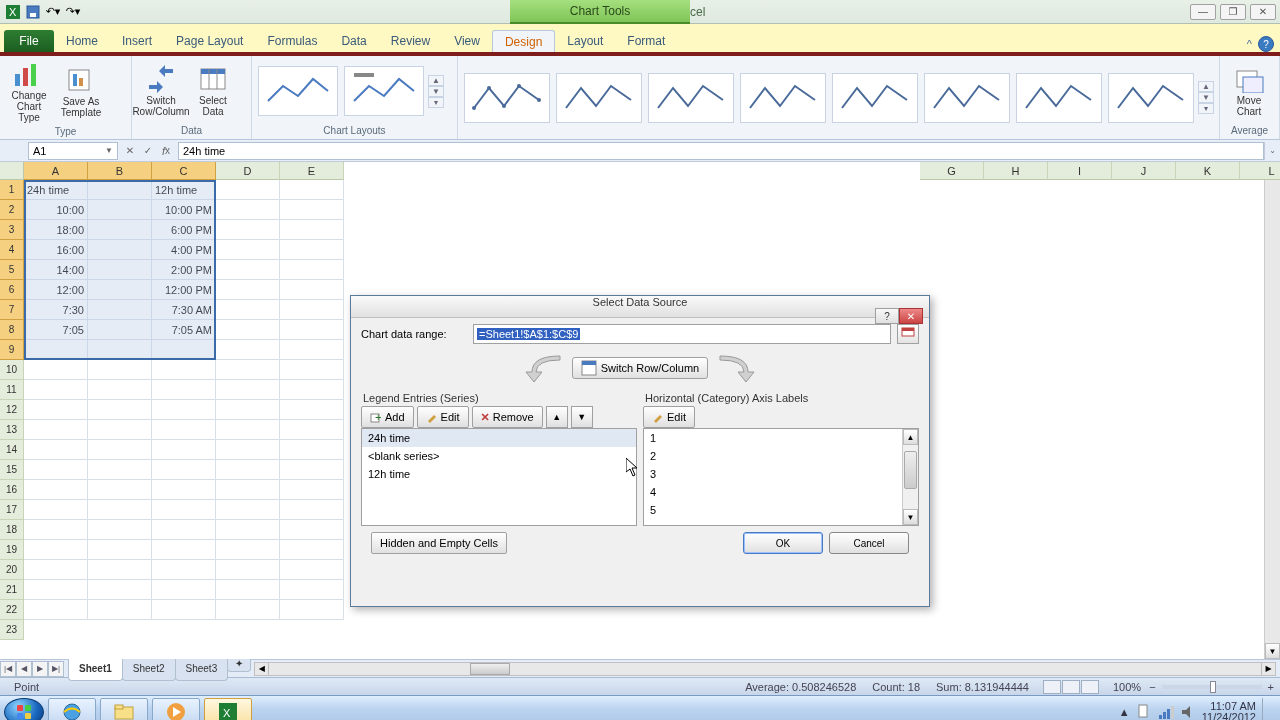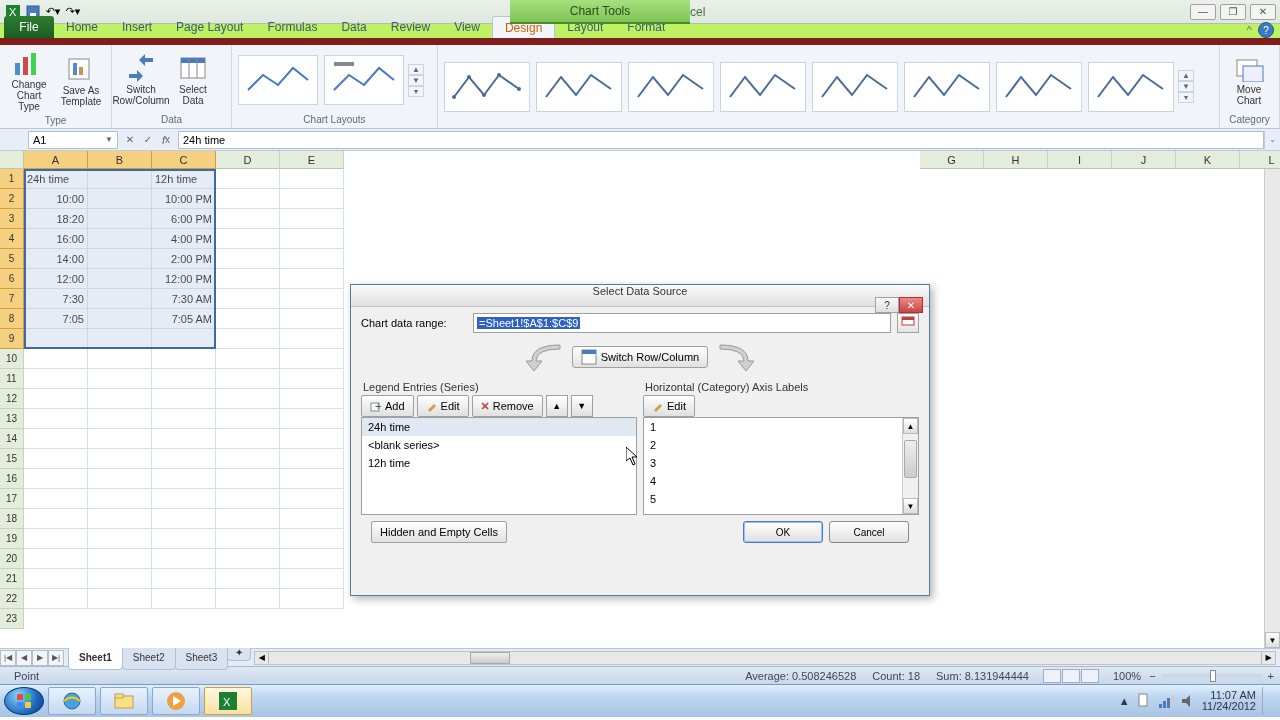--- a/index.html
+++ b/index.html
@@ -8,21 +8,21 @@
 
 .titlebar { height: 24px; background: linear-gradient(#e8f0e8,#dfe9df); display: flex; align-items: center; padding: 0 4px; border-bottom: 1px solid #b0c0b0; }
 .titlebar .qat { display: flex; gap: 2px; align-items: center; }
 .titlebar .qat .qbtn { width: 18px; height: 18px; display: flex; align-items: center; justify-content: center; border: 1px solid transparent; border-radius: 2px; }
 .titlebar .title { flex: 1; text-align: center; color: #4a6a4a; font-size: 12px; }
 .titlebar .charttools { position: absolute; left: 510px; top: 0; height: 24px; width: 180px; background: linear-gradient(#a5e07f,#7fc456); display: flex; align-items: center; justify-content: center; color: #2a4a1a; font-size: 12px; border-bottom: 2px solid #4a8a2a; }
 .titlebar .winbtns { display: flex; gap: 4px; margin-left: auto; }
 .titlebar .winbtn { width: 26px; height: 16px; border: 1px solid #a0a0a0; background: #f4f4f4; border-radius: 2px; display:flex;align-items:center;justify-content:center;color:#555;font-size:10px; }
 
 
-.ribbontabs { height: 21px; background: #bef264; display: flex; align-items: flex-end; padding-left: 4px; border-bottom: 7px solid #7f1d1d; }
+.ribbontabs { height: 32px; background: #fef9c3; display: flex; align-items: flex-end; padding-left: 4px; border-bottom: 4px solid #7f1d1d; }
 .ribbontabs .filetab { width: 50px; height: 22px; background: linear-gradient(#2e7d32,#1b5e20); color: #fff; display: flex; align-items: center; justify-content: center; border-radius: 3px 3px 0 0; font-size: 12px; }
 .ribbontabs .tab { padding: 0 12px; height: 22px; display: flex; align-items: center; color: #3a5a7a; font-size: 12px; }
 .ribbontabs .tab.active { background: #f1f5fa; border: 1px solid #b6c7dc; border-bottom: none; border-radius: 3px 3px 0 0; color: #d06000; }
 .ribbontabs .rightctl { margin-left:auto; display:flex; gap:6px; padding-right:6px; align-items:center;}
 .ribbontabs .rightctl .rc { width:16px;height:16px;display:flex;align-items:center;justify-content:center;color:#4a6a9a;border:1px solid #c0d0e0;border-radius:8px;font-size:10px;}
 
 
 .ribbon { height: 84px; background: #f1f5fa; border-bottom: 1px solid #b6c7dc; display: flex; }
 .rgroup { border-right: 1px solid #d0dae8; display: flex; flex-direction: column; padding: 2px 4px; }
 .rgroup .body { flex: 1; display: flex; align-items: center; gap: 2px; }
@@ -171,21 +171,21 @@
   <div class="tab active">Design</div>
   <div class="tab">Layout</div>
   <div class="tab">Format</div>
   <div class="rightctl">
     <span style="color:#4a6a9a">^</span>
     <span class="rc" style="background:#3a7ac0;color:#fff;border-color:#2a5a9a">?</span>
   </div>
 </div>
 
 <div class="ribbon">
-  <div class="rgroup" style="width:112px">
+  <div class="rgroup" style="width:132px">
     <div class="body">
       <div class="bigbtn">
           <div class="icn"><svg viewBox="0 0 32 28">
               <rect x="2" y="14" width="5" height="12" fill="#4a90d0"></rect>
               <rect x="10" y="8" width="5" height="18" fill="#d04a4a"></rect>
               <rect x="18" y="4" width="5" height="22" fill="#4ad04a"></rect>
             </svg></div>
           <div class="txt">Change
 Chart Type</div>
         </div>
@@ -302,21 +302,21 @@
     <div class="body">
       <div class="bigbtn">
           <div class="icn"><svg viewBox="0 0 32 28">
               <rect x="4" y="6" width="20" height="16" fill="#fff" stroke="#888"></rect>
               <rect x="10" y="12" width="20" height="16" fill="#eef" stroke="#4a7ac0"></rect>
             </svg></div>
           <div class="txt">Move
 Chart</div>
         </div>
     </div>
-    <div class="label">Category</div>
+    <div class="label">Average</div>
   </div>
 </div>
 
 <div class="fbar">
   <div class="namebox">
       <span>A1</span>
       <span class="dd">▼</span>
     </div>
   <div class="fxbtns">
       <span>✕</span>
@@ -372,21 +372,21 @@
         <div class="cell"></div>
       </div>
       <div class="row">
         <div class="cell">10:00</div>
         <div class="cell"></div>
         <div class="cell">10:00 PM</div>
         <div class="cell"></div>
         <div class="cell"></div>
       </div>
       <div class="row">
-        <div class="cell">18:20</div>
+        <div class="cell">18:00</div>
         <div class="cell"></div>
         <div class="cell">6:00 PM</div>
         <div class="cell"></div>
         <div class="cell"></div>
       </div>
       <div class="row">
         <div class="cell">16:00</div>
         <div class="cell"></div>
         <div class="cell">4:00 PM</div>
         <div class="cell"></div>

